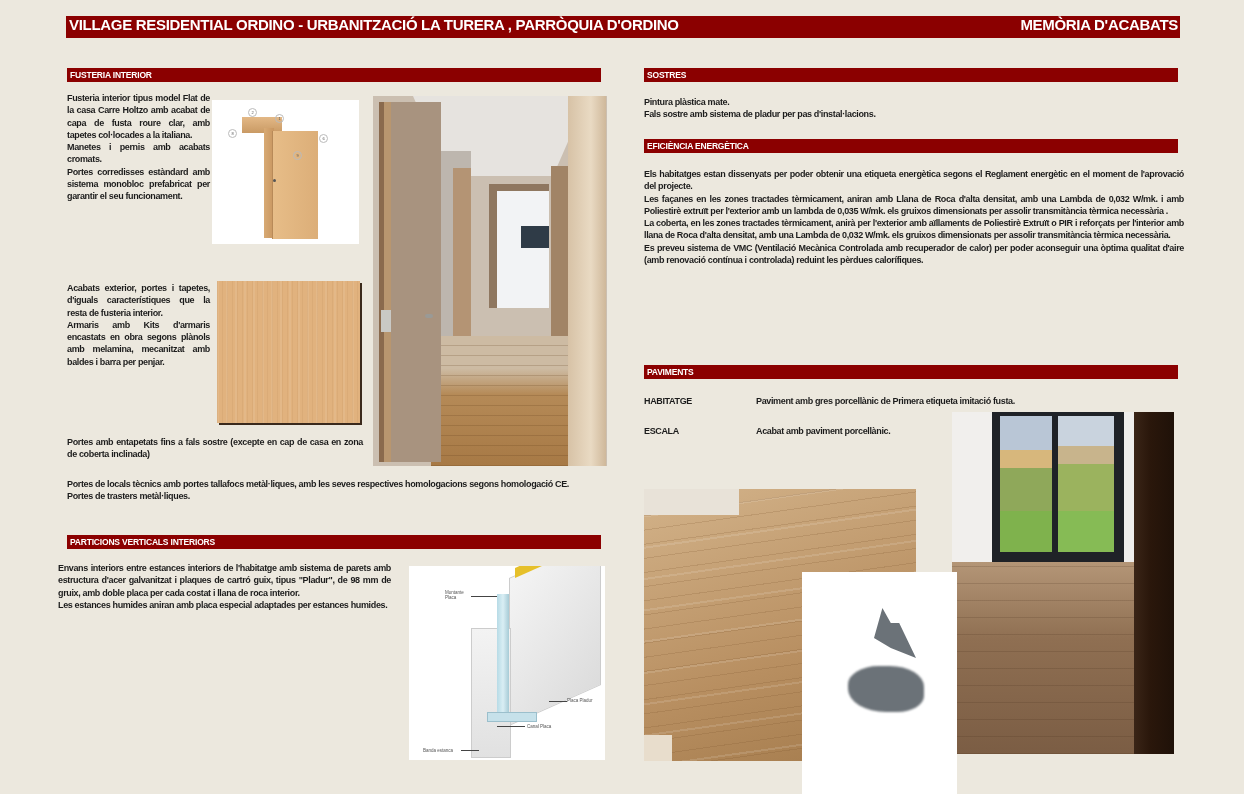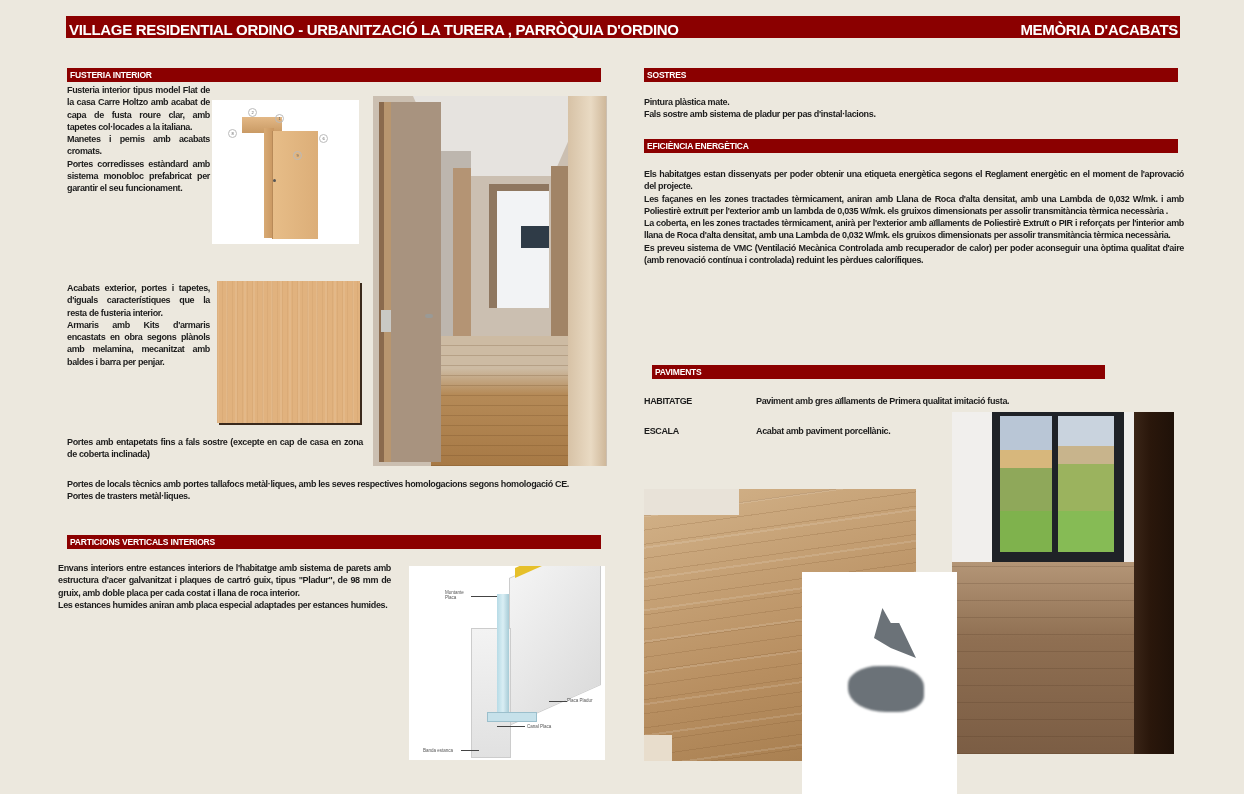--- a/index.html
+++ b/index.html
@@ -7,21 +7,21 @@
   body {
     background: #ece8de;
     font-family: "Liberation Sans", sans-serif;
     color: #1a1a1a;
     position: relative;
   }
   .abs { position: absolute; }
   .title-bar {
     left: 66px; top: 16px; width: 1114px; height: 22px;
     background: #8b0000;
-    display: flex; justify-content: space-between; align-items: flex-end;
+    display: flex; justify-content: space-between; align-items: flex-start;
     padding: 0 2px 0 3px;
   }
   .title-bar span {
     color: #fff; font-weight: bold; font-size: 15px; letter-spacing: -0.3px;
     white-space: nowrap;
   }
   .sec-bar {
     height: 14px; background: #8b0000;
     color: #fff; font-size: 8.5px; font-weight: bold;
     padding-left: 3px; line-height: 14px; letter-spacing: -0.2px;
@@ -141,21 +141,21 @@
 </head>
 <body>
 
 <div class="abs title-bar">
   <span>VILLAGE RESIDENTIAL ORDINO   - URBANITZACIÓ LA TURERA , PARRÒQUIA D'ORDINO</span>
   <span>MEMÒRIA D'ACABATS</span>
 </div>
 
 <div class="abs sec-bar" style="left:67px; top:68px; width:534px;">FUSTERIA INTERIOR</div>
 
-<div class="abs txt just" style="left:67px; top:84px; width:143px;">
+<div class="abs txt just" style="left:67px; top:92px; width:143px;">
   <div>Fusteria interior tipus model Flat de la casa Carre Holtzo amb acabat de capa de fusta roure clar, amb tapetes col·locades a la italiana.</div>
   <div>Manetes i pernis amb acabats cromats.</div>
   <div>Portes corredisses estàndard amb sistema monobloc prefabricat per garantir el seu funcionament.</div>
 </div>
 
 <div class="abs img-box door-card" style="left:212px; top:100px; width:147px; height:144px;">
   <div class="door-frame-top"></div>
   <div class="door-jamb"></div>
   <div class="door-leaf"></div>
   <div class="door-knob"></div>
@@ -225,24 +225,24 @@
 </div>
 
 <div class="abs sec-bar" style="left:644px; top:139px; width:534px;">EFICIÈNCIA ENERGÈTICA</div>
 <div class="abs txt just" style="left:644px; top:168px; width:540px;">
   <div class="para">Els habitatges estan dissenyats per poder obtenir una etiqueta energètica segons el Reglament energètic en el moment de l'aprovació del projecte.</div>
   <div class="para">Les façanes en les zones tractades tèrmicament, aniran amb Llana de Roca d'alta densitat, amb una Lambda de 0,032 W/mk. i amb Poliestirè extruït per l'exterior amb un lambda de 0,035 W/mk. els gruixos dimensionats per assolir transmitància tèrmica necessària .</div>
   <div class="para">La coberta, en les zones tractades tèrmicament, anirà per l'exterior amb aïllaments de Poliestirè Extruït o PIR i reforçats per l'interior amb llana de Roca d'alta densitat, amb una Lambda de 0,032 W/mk. els gruixos dimensionats per assolir transmitància tèrmica necessària.</div>
   <div class="para">Es preveu sistema de VMC (Ventilació Mecànica Controlada amb recuperador de calor) per poder aconseguir una òptima qualitat d'aire (amb renovació contínua i controlada) reduint les pèrdues calorífiques.</div>
 </div>
 
-<div class="abs sec-bar" style="left:644px; top:365px; width:453px;margin-left:8px;">PAVIMENTS</div>
+<div class="abs sec-bar" style="left:644px; top:365px; width:534px;">PAVIMENTS</div>
 
 <div class="abs txt" style="left:644px; top:395px;">HABITATGE</div>
-<div class="abs txt" style="left:756px; top:395px;">Paviment amb gres aïllaments de Primera qualitat imitació fusta.</div>
+<div class="abs txt" style="left:756px; top:395px;">Paviment amb gres porcellànic de Primera etiqueta imitació fusta.</div>
 <div class="abs txt" style="left:644px; top:425px;">ESCALA</div>
 <div class="abs txt" style="left:756px; top:425px;">Acabat amb paviment porcellànic.</div>
 
 <div class="abs img-box floor-photo" style="left:644px; top:489px; width:272px; height:272px;">
   <div class="floor-skirting"></div>
   <div class="floor-skirting2"></div>
 </div>
 
 <div class="abs img-box room" style="left:952px; top:412px; width:222px; height:342px;">
   <div class="room-wall-l"></div>

